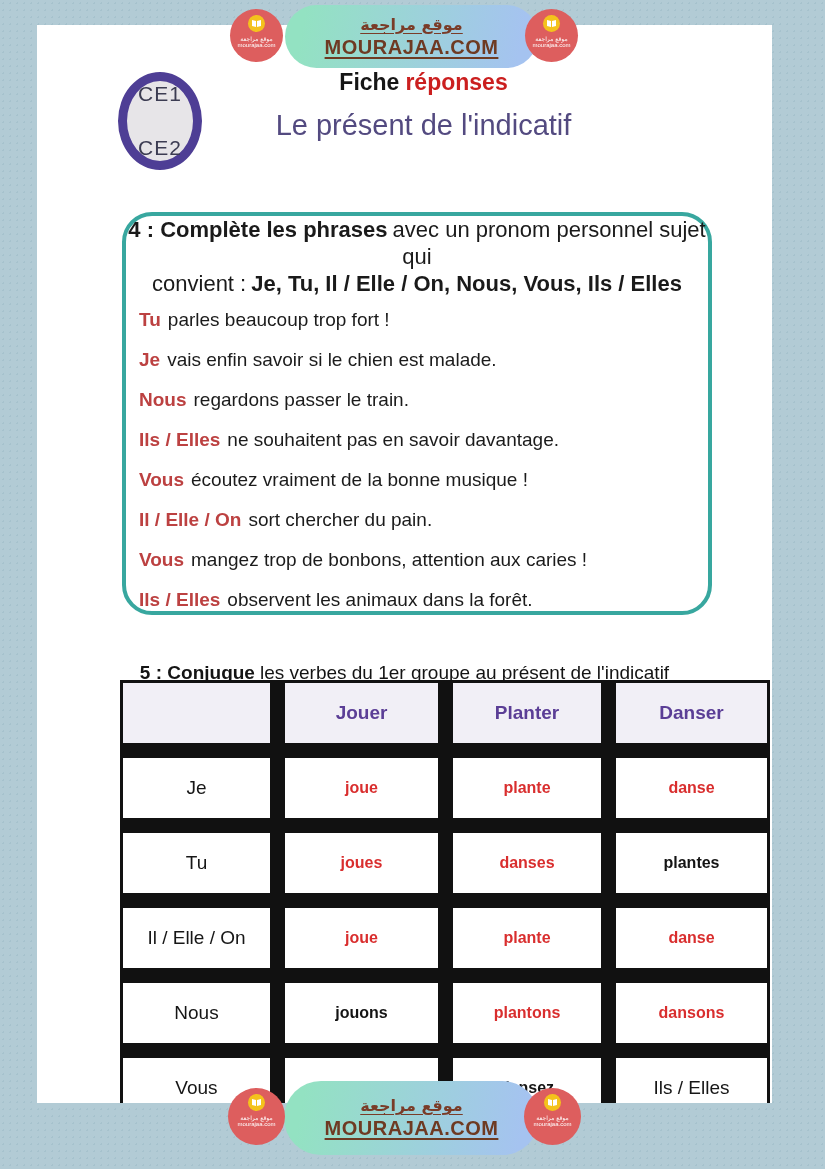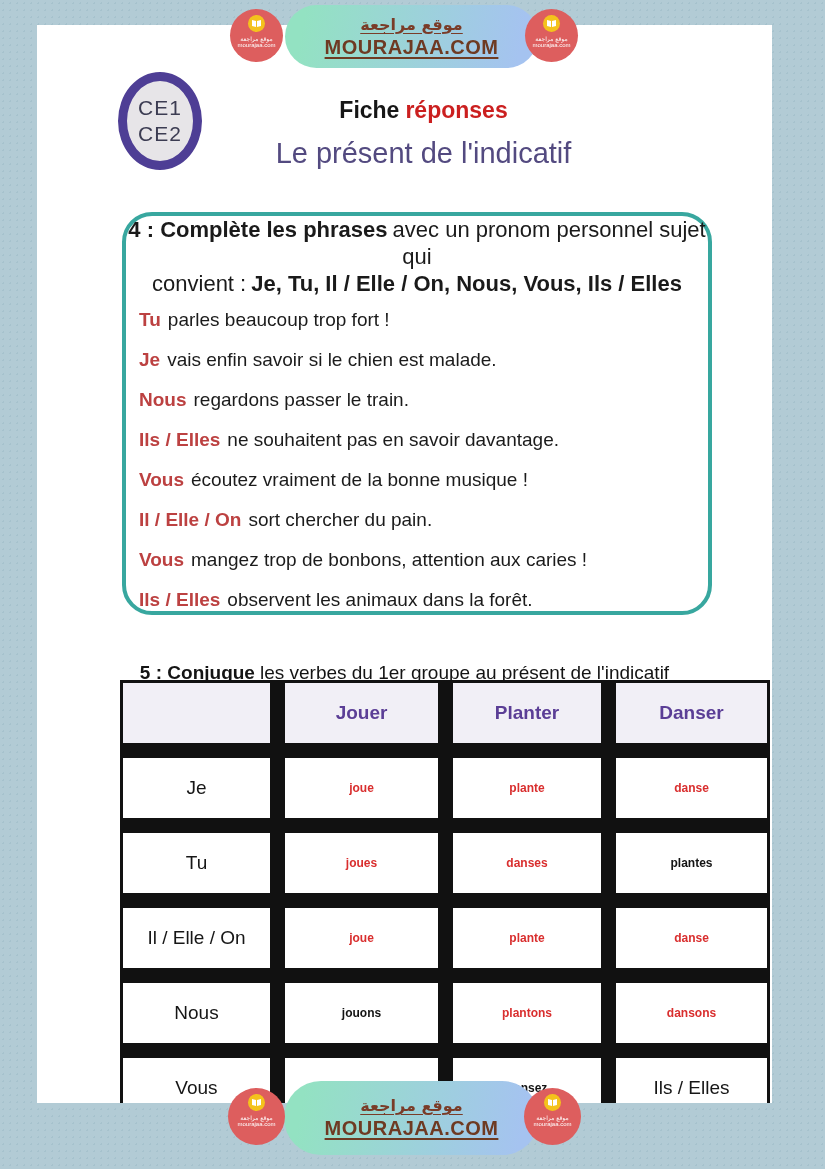--- a/index.html
+++ b/index.html
@@ -50,24 +50,24 @@
     width:17px; height:17px; border-radius:50%; background:#f4c21c;
     display:flex; align-items:center; justify-content:center; margin-bottom:3px;
   }
   .badge .t1 { font-family:"DejaVu Sans", sans-serif; font-size:6px; line-height:7px; color:#ffffff; }
   .badge .t2 { font-size:6px; line-height:7px; color:#ffffff; }
 
   
   .ce-badge {
     position:absolute; left:81px; top:47px; width:84px; height:98px;
     border:9px solid #4e3e95; border-radius:50%; background:#e7e5e8;
-    display:flex; flex-direction:column; align-items:center; justify-content:center;
+    display:flex; flex-direction:column; align-items:center; justify-content:space-between;
     color:#3c3c52; font-size:21px; line-height:26px; letter-spacing:1px;
   }
-  .titles { position:absolute; left:0; top:44px; width:735px; text-align:center; padding-left:38px;margin-top:28px; }
+  .titles { position:absolute; left:0; top:44px; width:735px; text-align:center; padding-left:38px; }
   .title-main { font-size:23px; font-weight:600; color:#161616; }
   .title-main .red { color:#cb1f1f; font-weight:bold; margin-left:6px; }
   .subtitle { margin-top:13px; font-size:29px; color:#534a80; }
 
   
   .tealbox {
     position:absolute; left:85px; top:187px; width:590px; height:403px;
     border:4px solid #38a79f; border-radius:30px; background:#ffffff;
   }
   .tealbox .heading {
@@ -88,21 +88,21 @@
     position:absolute; left:83px; top:655px;
     display:grid; grid-template-columns:147px 153px 148px 151px;
     border:3px solid #111111; background:#111111; grid-gap:2px;gap:15px;
   }
   .cell {
     background:#ffffff; height:60px;
     display:flex; align-items:center; justify-content:center;
   }
   .hcell { background:#f1eff6; color:#5b3e96; font-weight:bold; font-size:19px; }
   .plabel { font-size:19px; color:#161616; }
-  .cell .ans { font-size:12px; font-weight:bold; }
+  .cell .ans { font-size:16px; font-weight:bold; }
   .ans-red { color:#d92e2e; }
   .ans-black { color:#141414; }
 </style>
 </head>
 <body>
 
 <div class="page">
 
   <div class="ce-badge">
     <span>CE1</span>

